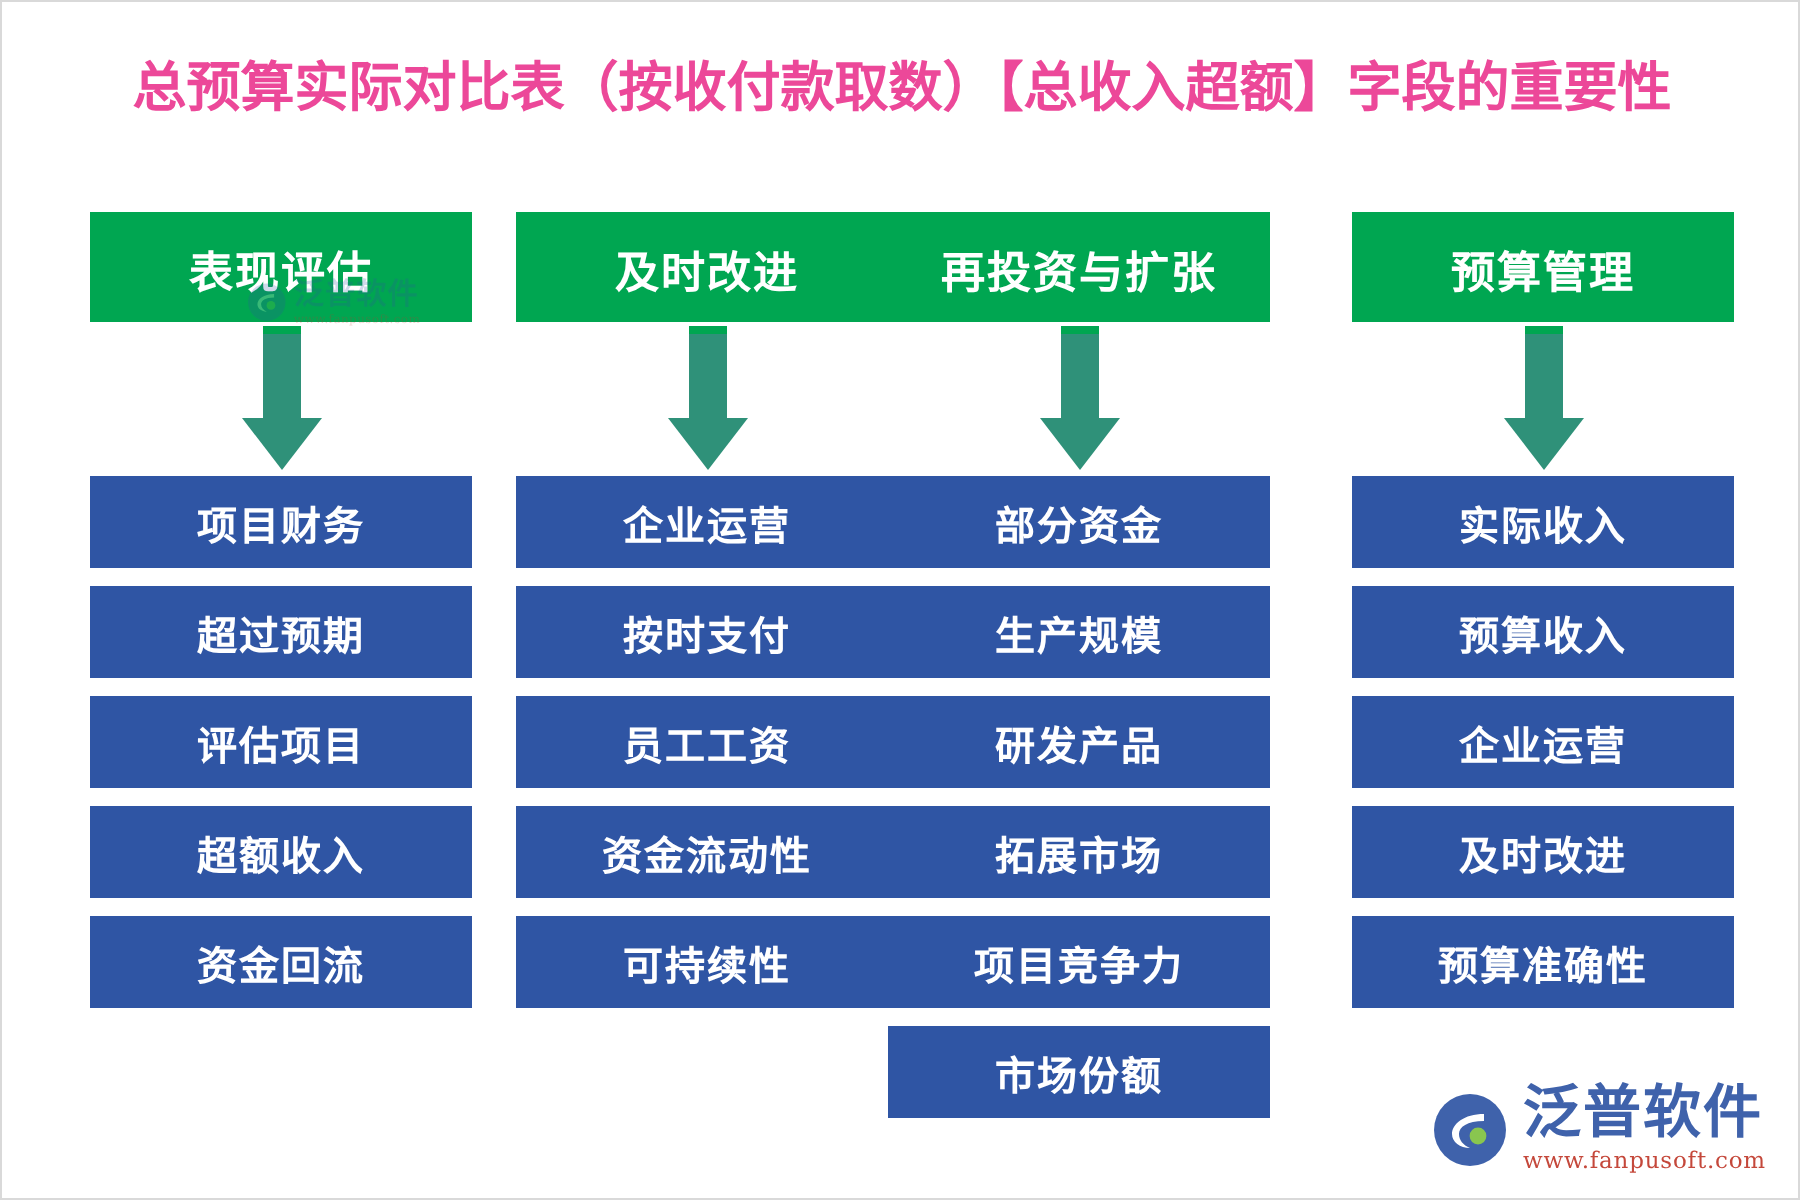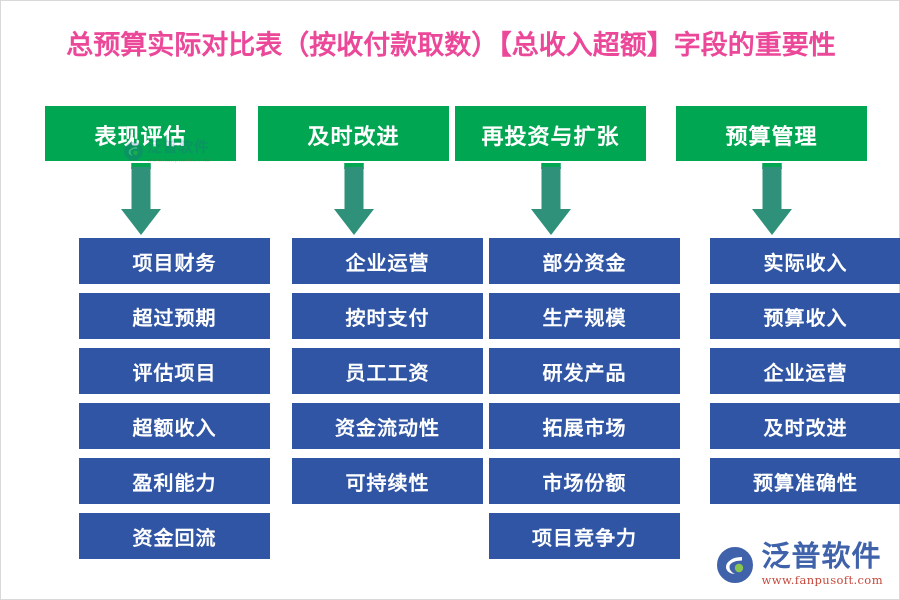--- a/index.html
+++ b/index.html
@@ -45,21 +45,21 @@
   }
 
   
   .column {
     position: absolute;
     width: 191px;
     top: 105px;
   }
   .col-0 { left: 44px;  }
   .col-1 { left: 257px; }
-  .col-2 { left: 454px; }
+  .col-2 { left: 443px; }
   .col-3 { left: 675px; }
 
   
   .header-box {
     position: relative;
     width: 191px;
     height: 55px;
     background: #00a651;
     color: #ffffff;
     display: flex;
@@ -116,21 +116,20 @@
     height: 0;
     border-left: 20px solid transparent;
     border-right: 20px solid transparent;
     border-top: 26px solid #2f9179;
   }
 
   
   .cell-list {
     position: relative;
     width: 191px;
-    margin-left: 34px;
   }
   .cell {
     position: relative;
     width: 191px;
     height: 46px;
     margin-bottom: 9px;
     background: #2f55a4;
     color: #ffffff;
     display: flex;
     align-items: center;
@@ -210,21 +209,20 @@
         <div class="arrow-shaft"></div>
         <div class="arrow-cap"></div>
         <div class="arrow-head"></div>
       </div>
     </div>
     <div class="cell-list">
       <div class="cell">项目财务</div>
       <div class="cell">超过预期</div>
       <div class="cell">评估项目</div>
       <div class="cell">超额收入</div>
-      <div class="cell">盈利能力</div>
       <div class="cell">资金回流</div>
     </div>
   </div>
 
   <div class="column col-1">
     <div class="header-box">及时改进</div>
     <div class="arrow-wrap">
       <div class="arrow">
         <div class="arrow-shaft"></div>
         <div class="arrow-cap"></div>
@@ -247,22 +245,22 @@
         <div class="arrow-shaft"></div>
         <div class="arrow-cap"></div>
         <div class="arrow-head"></div>
       </div>
     </div>
     <div class="cell-list">
       <div class="cell">部分资金</div>
       <div class="cell">生产规模</div>
       <div class="cell">研发产品</div>
       <div class="cell">拓展市场</div>
+      <div class="cell">项目竞争力</div>
       <div class="cell">市场份额</div>
-      <div class="cell">项目竞争力</div>
     </div>
   </div>
 
   <div class="column col-3">
     <div class="header-box">预算管理</div>
     <div class="arrow-wrap">
       <div class="arrow">
         <div class="arrow-shaft"></div>
         <div class="arrow-cap"></div>
         <div class="arrow-head"></div>

